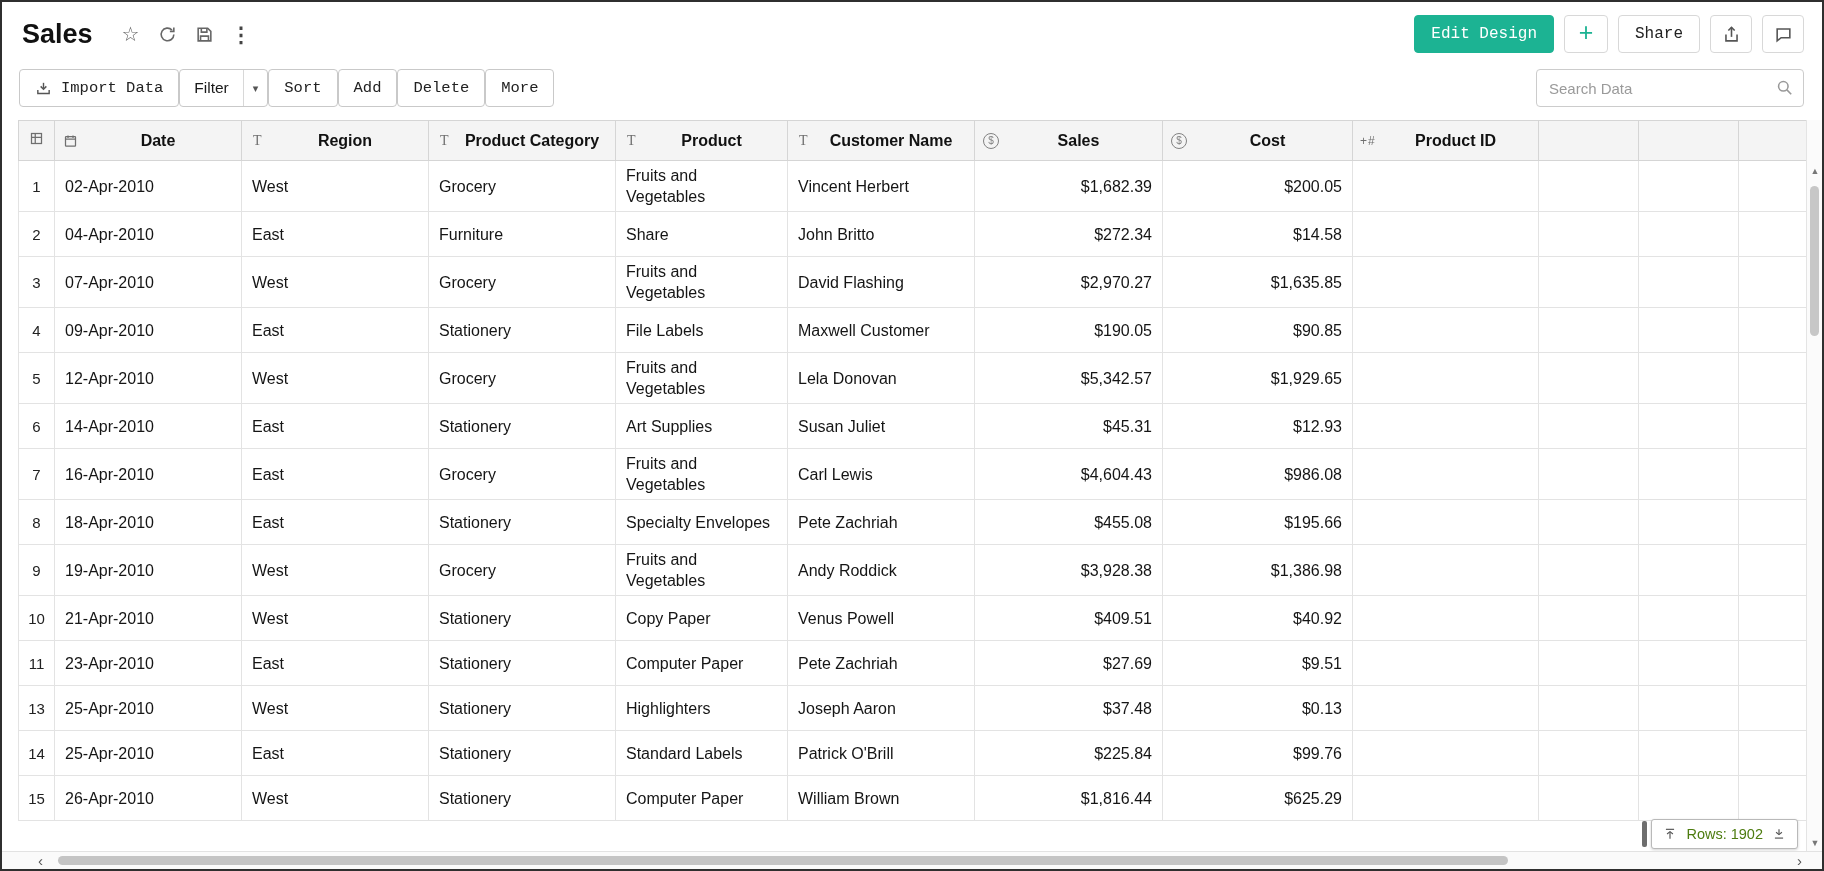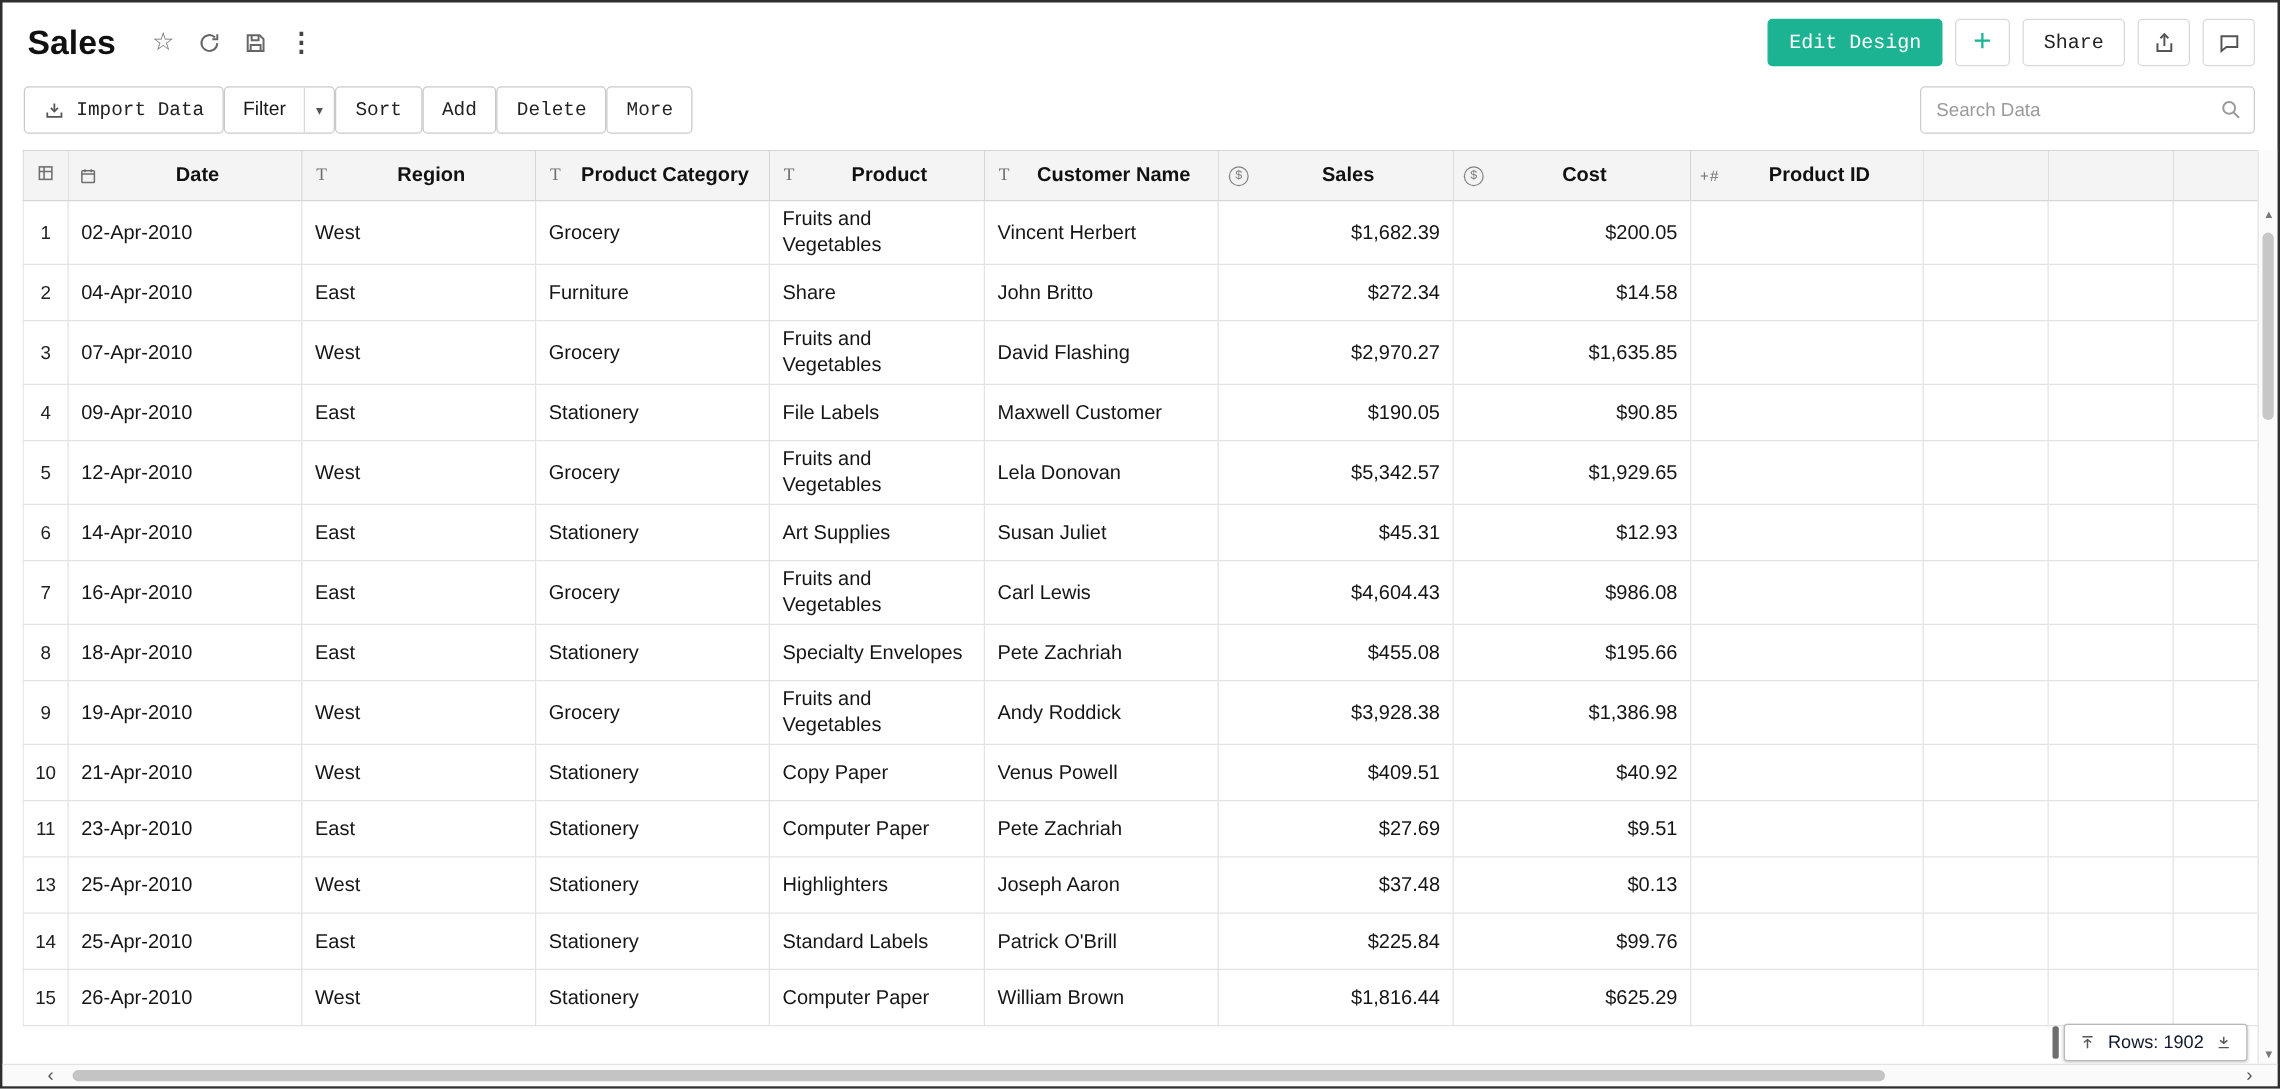--- a/index.html
+++ b/index.html
@@ -52,21 +52,21 @@
   .cc-sales,.cc-cost{text-align:right}
 
   
   .vscroll{position:absolute;top:0;right:0;width:16px;bottom:0;background:#fbfbfb;border-left:1px solid #e4e4e4}
   .vs-up{position:absolute;top:46px;left:0;width:16px;text-align:center;font-size:9px;color:#777;cursor:pointer}
   .vs-down{position:absolute;bottom:3px;left:0;width:16px;text-align:center;font-size:9px;color:#777;cursor:pointer}
   .vs-thumb{position:absolute;top:66px;left:3px;width:9px;height:150px;background:#c7c7c7;border-radius:5px;cursor:pointer}
   .rows-wrap{position:absolute;right:24px;bottom:2px;display:flex;align-items:center}
   .badge-handle{width:5px;height:26px;background:#6d6d6d;border-radius:2px;margin-right:4px;cursor:pointer}
   .rows-badge{display:flex;align-items:center;gap:9px;background:#fff;border:1px solid #b9b9b9;border-radius:3px;
-              padding:6px 11px;font-size:14.5px;color:#0f172a;box-shadow:0 1px 3px rgba(0,0,0,.18);cursor:pointer}
+              padding:6px 11px;font-size:14.5px;color:#4d7c0f;box-shadow:0 1px 3px rgba(0,0,0,.18);cursor:pointer}
   .rows-badge svg{width:14px;height:14px}
   .hscroll{position:absolute;left:0;right:0;bottom:0;height:18px;background:#fafafa;border-top:1px solid #e2e2e2}
   .hs-left{position:absolute;left:36px;top:0;font-size:15px;color:#555;line-height:17px;cursor:pointer}
   .hs-right{position:absolute;right:20px;top:0;font-size:15px;color:#555;line-height:17px;cursor:pointer}
   .hs-thumb{position:absolute;left:56px;top:4px;height:9px;width:1450px;background:#c4c4c4;border-radius:5px;cursor:pointer}
 </style>
 </head>
 <body>
 
 <div class="app">

